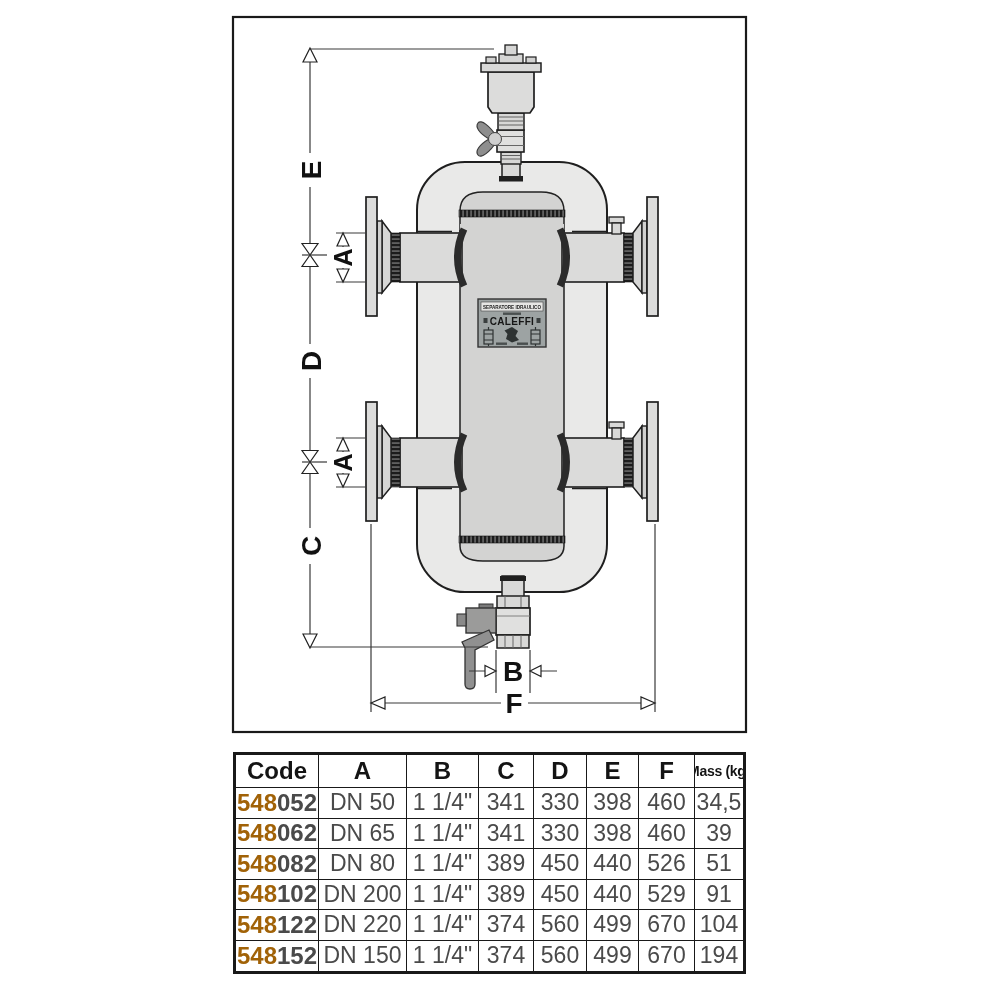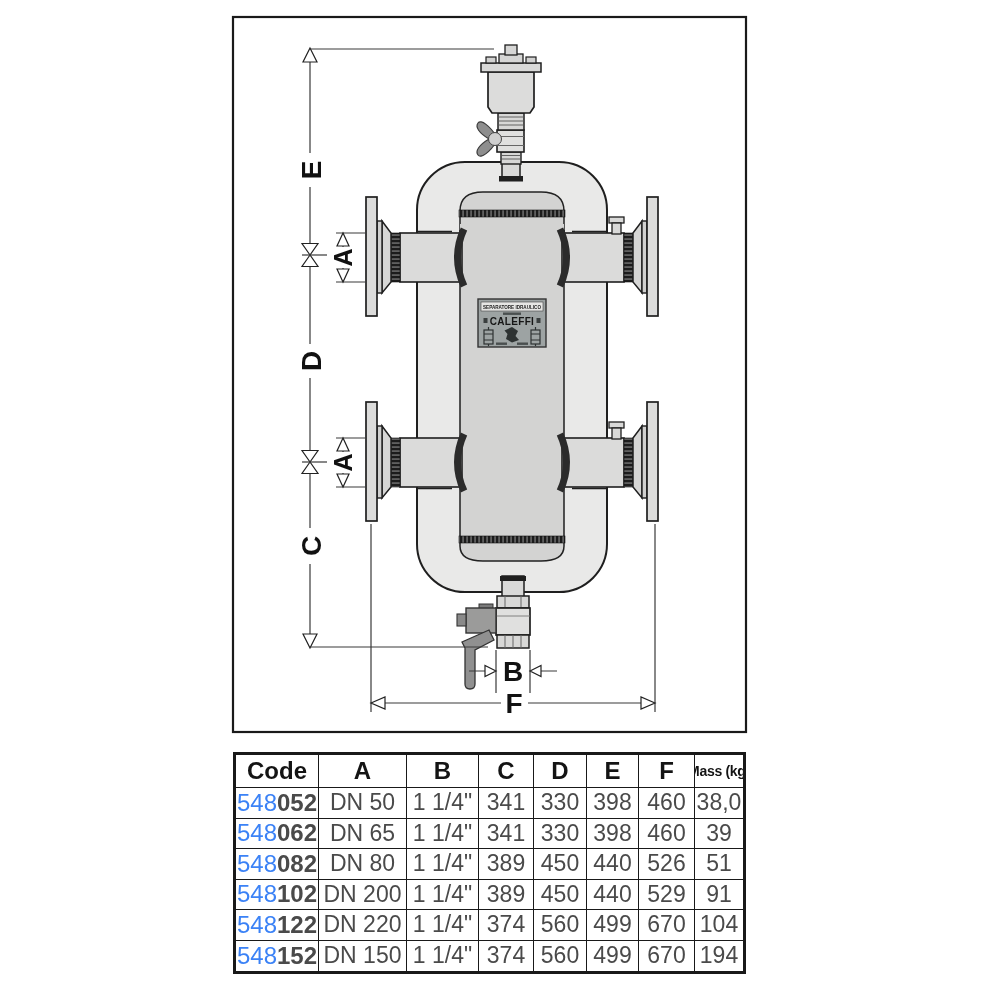--- a/index.html
+++ b/index.html
@@ -11,21 +11,21 @@
   .dline{stroke:#3a3a3a;stroke-width:1.2;fill:none;}
   .oarrow{fill:#ffffff;stroke:#222;stroke-width:1.2;}
   .edge{stroke:#1f1f1f;fill:none;}
   
   #spec-table{position:absolute;left:233px;top:752px;width:513px;height:222px;box-sizing:border-box;border:3px solid #191919;display:grid;grid-template-columns:83px 88px 72px 55px 53px 52px 56px 48px;grid-template-rows:33px repeat(6,30.5px);background:#fff;}
   .cell{display:flex;align-items:center;justify-content:center;border-right:1.5px solid #191919;border-bottom:1.5px solid #191919;box-sizing:border-box;font-size:23px;color:#4a4a4a;white-space:nowrap;overflow:hidden;}
   .cell.lastcol{border-right:none;}
   .cell.lastrow{border-bottom:none;}
   .hcell{font-weight:bold;color:#141414;font-size:24px;}
   .hcell.small{font-size:14px;letter-spacing:-0.3px;}
-  .codecell .b{font-weight:normal;color:#3b82f6;font-size:24px;}
+  .codecell .b{font-weight:bold;color:#a16207;font-size:24px;}
   .codecell .r{color:#4a4a4a;font-size:24px;font-weight:bold;}
 </style>
 </head>
 <body>
 
 <svg id="stage" viewBox="0 0 1000 1000">
   <defs>
     <pattern id="hv" width="4" height="7" patternUnits="userSpaceOnUse">
       <rect width="4" height="7" fill="#1c1c1c"></rect>
         <rect x="2.5" width="1.1" height="7" fill="#8a8a8a"></rect>
@@ -212,21 +212,21 @@
   <div class="cell codecell">
       <span class="b">548</span>
       <span class="r">052</span>
     </div>
   <div class="cell">DN 50</div>
   <div class="cell">1 1/4"</div>
   <div class="cell">341</div>
   <div class="cell">330</div>
   <div class="cell">398</div>
   <div class="cell">460</div>
-  <div class="cell lastcol">38,0</div>
+  <div class="cell lastcol">34,5</div>
 
   <div class="cell codecell">
       <span class="b">548</span>
       <span class="r">062</span>
     </div>
   <div class="cell">DN 65</div>
   <div class="cell">1 1/4"</div>
   <div class="cell">341</div>
   <div class="cell">330</div>
   <div class="cell">398</div>

